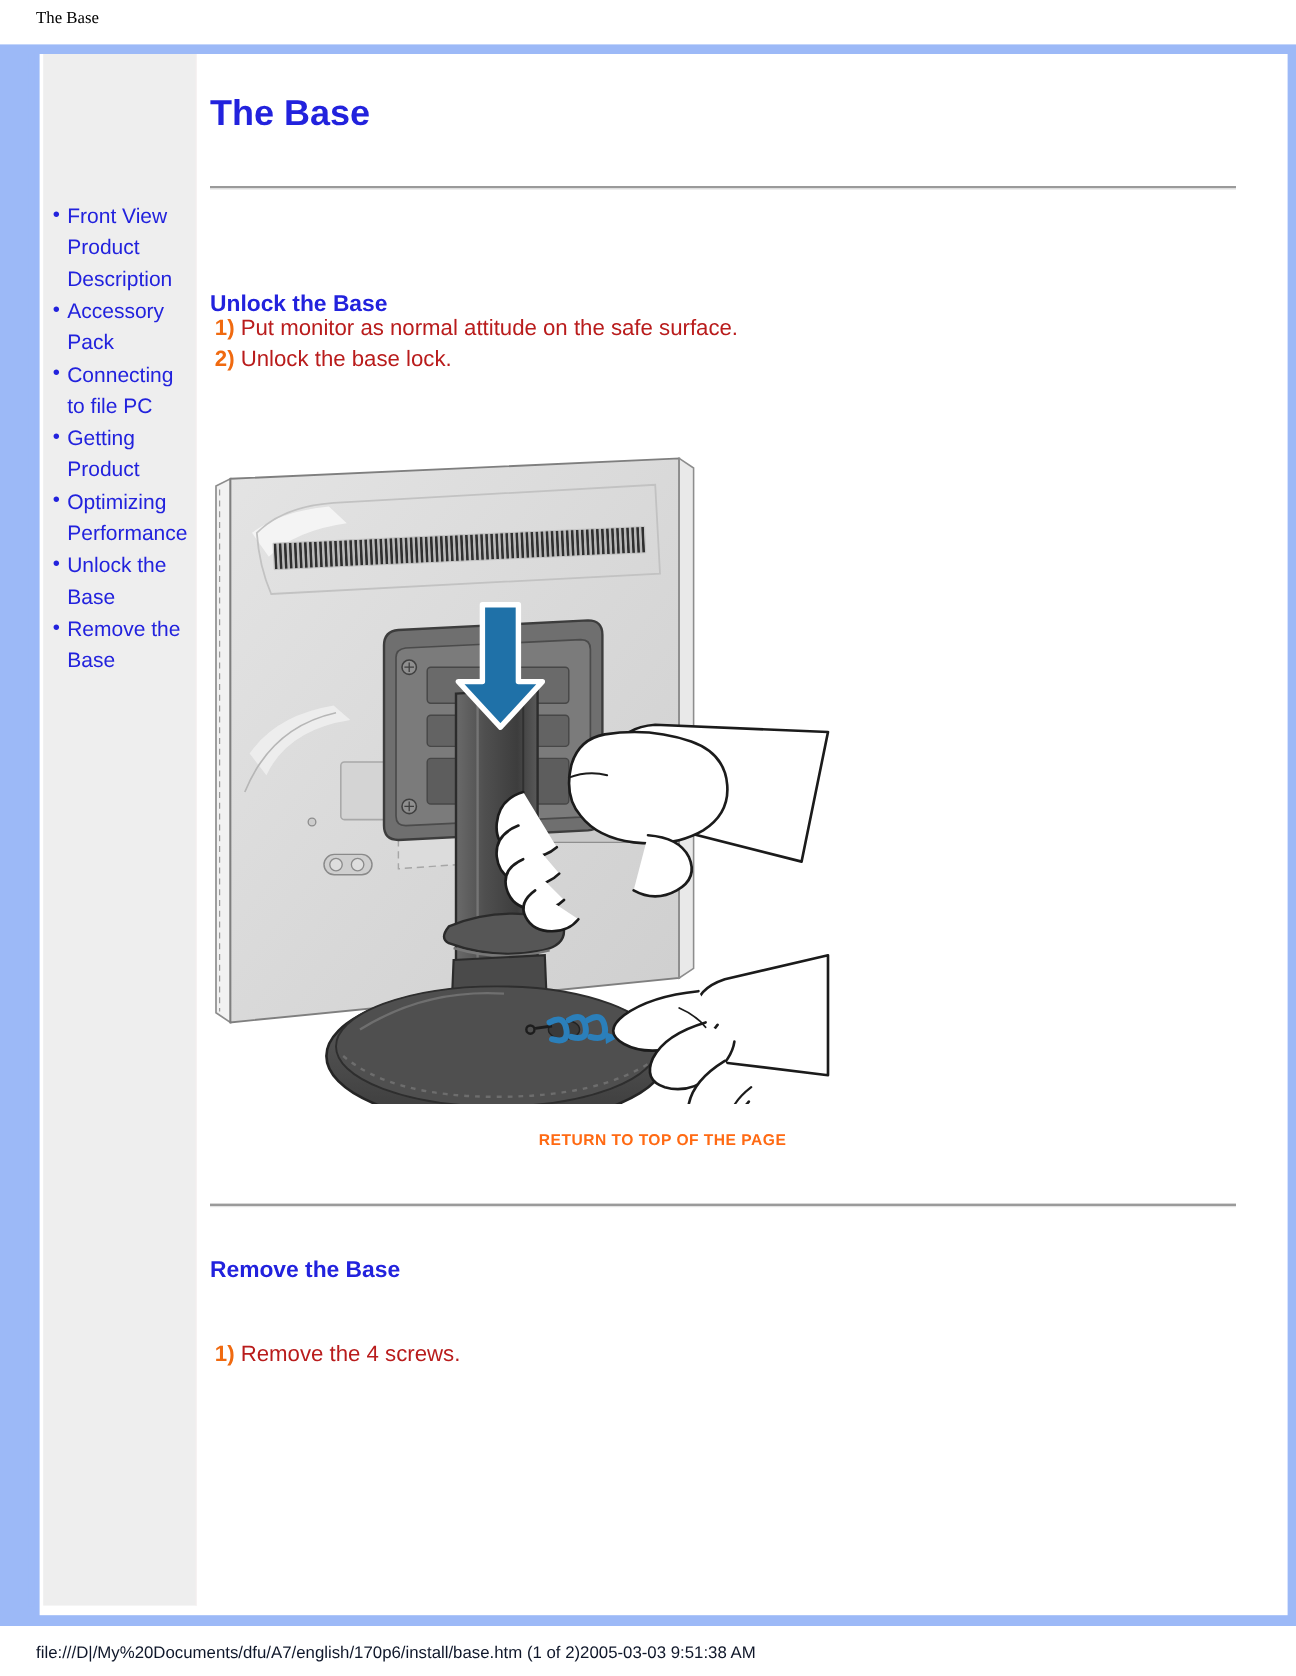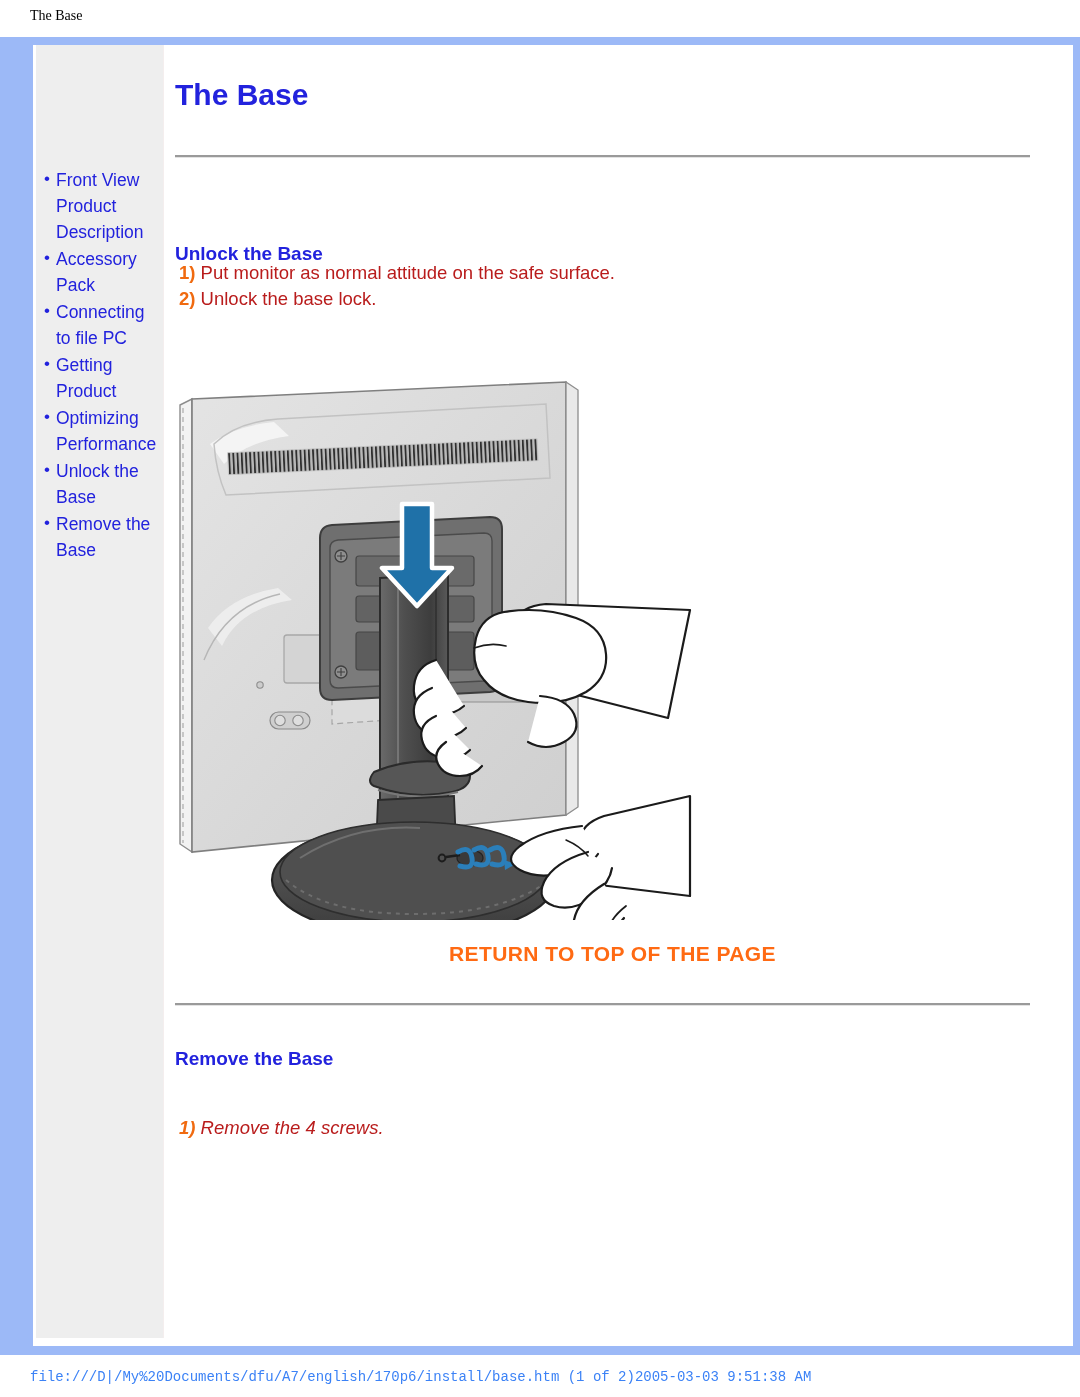--- a/index.html
+++ b/index.html
@@ -23,23 +23,23 @@
     top: 8px;
     font-family: "Liberation Serif", serif;
     font-size: 14px;
     color: #000000;
     white-space: nowrap;
   }
   .print-footer {
     position: absolute;
     left: 30px;
     top: 1369px;
-    font-family: Liberation Mono, monospace;
+    font-family: Liberation Sans, sans-serif;
     font-size: 14px;
-    color: #3b82f6;
+    color: #0f172a;
     white-space: nowrap;
   }
 
   
   .page-frame {
     position: absolute;
     left: 0;
     top: 37px;
     width: 1080px;
     height: 1318px;
@@ -150,38 +150,38 @@
   .heading-remove { top: 1003px; }
 
   .steps {
     position: absolute;
     left: 15px;
     font-size: 18.5px;
     line-height: 26px;
     color: #2a2a2a;
   }
   .steps-unlock { top: 215px; }
-  .steps-remove { top: 1070px; font-style: italic; }
+  .steps-remove { top: 1070px; }
 
   .step {
     white-space: nowrap;
   }
   .step .num {
     color: #f06a10;
     font-weight: bold;
   }
   .step .txt {
     color: #b91c1c;
   }
 
   .return-link {
     position: absolute;
     left: 285px;
     top: 897px;
-    font-size: 21px;
+    font-size: 13px;
     font-weight: bold;
     letter-spacing: 0.4px;
     color: #ff6a13;
     white-space: nowrap;
   }
 
   
   .illustration {
     position: absolute;
     left: 10px;

